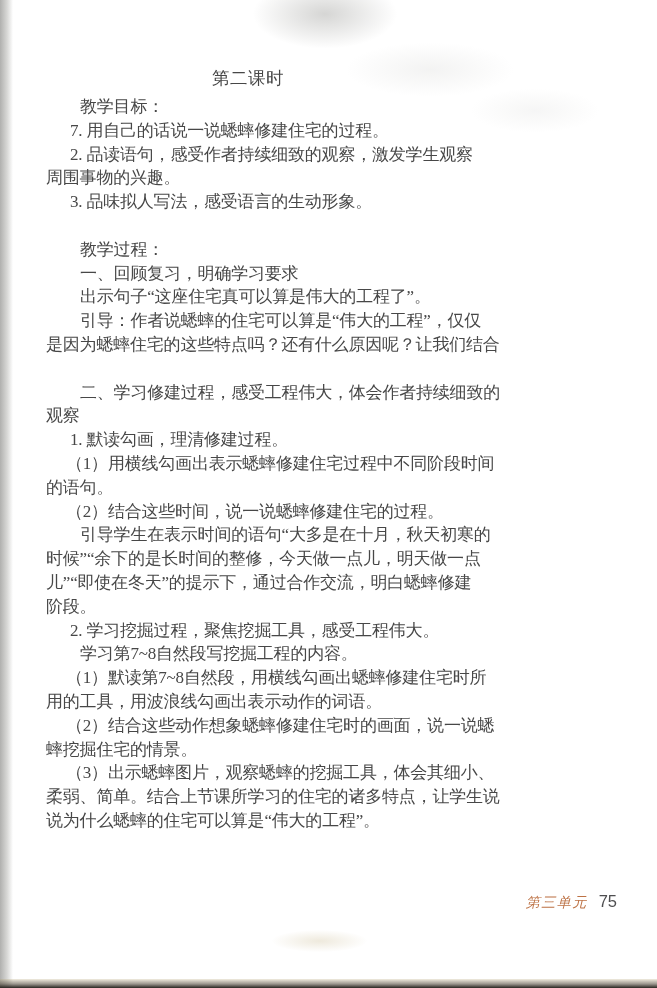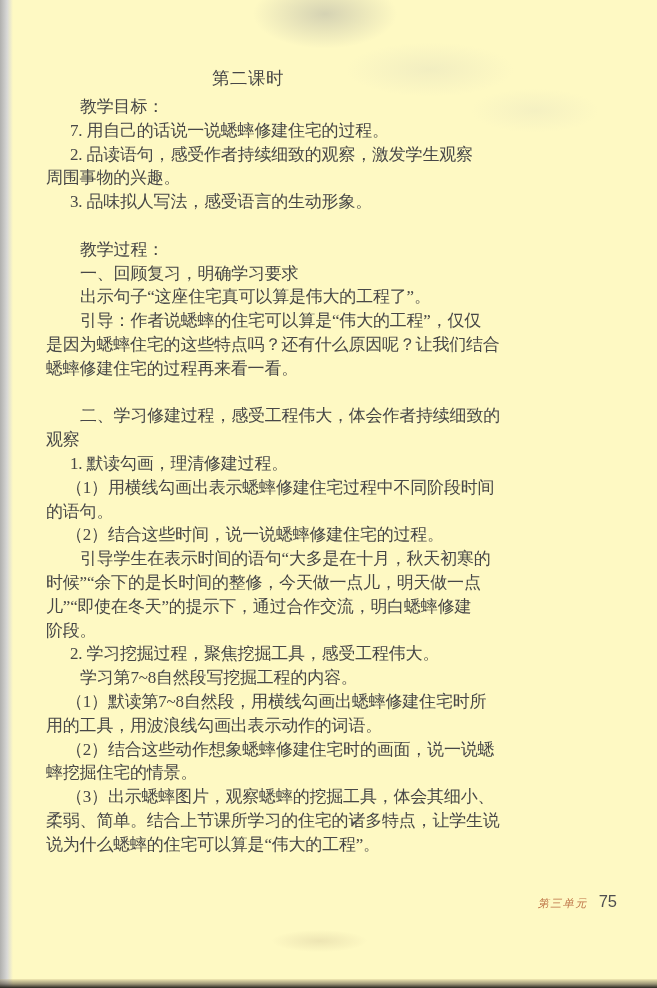--- a/index.html
+++ b/index.html
@@ -45,33 +45,33 @@
   .ind-none{padding-left:0;}
   .ind-cjk{padding-left:34px;}
   .ind-num{padding-left:24px;}
   .ind-paren{padding-left:20px;}
 
   .footer{
     position:absolute;top:892px;right:40px;
     display:flex;align-items:baseline;gap:11px;
   }
   .footer .unit{
-    font-size:11px;letter-spacing:1.5px;font-style:italic;
+    font-size:14px;letter-spacing:1.5px;font-style:italic;
     font-family:"Liberation Serif","DejaVu Serif",serif;
     text-align:right;
   }
   .footer .pagenum{
     font-size:16.5px;color:#4e4e50;
     font-family:"Liberation Sans","DejaVu Sans",sans-serif;
   }
 </style>
 </head>
 <body>
 
-<div class="page" style="background: #fef9c3; color: rgb(71, 71, 71);">
+<div class="page" style="background: #ffffff; color: rgb(71, 71, 71);">
 
   <div class="edge-left"></div>
   <div class="smudge s1"></div>
   <div class="smudge s2"></div>
   <div class="smudge s3"></div>
   <div class="smudge s4"></div>
 
   <div class="content">
     <div class="title">第二课时</div>
     <div id="sections">
@@ -81,21 +81,20 @@
           <div class="line ind-num">2. 品读语句，感受作者持续细致的观察，激发学生观察</div>
           <div class="line ind-none">周围事物的兴趣。</div>
           <div class="line ind-num">3. 品味拟人写法，感受语言的生动形象。</div>
         </div>
         <div class="section">
           <div class="line ind-cjk">教学过程：</div>
           <div class="line ind-cjk">一、回顾复习，明确学习要求</div>
           <div class="line ind-cjk">出示句子“这座住宅真可以算是伟大的工程了”。</div>
           <div class="line ind-cjk">引导：作者说蟋蟀的住宅可以算是“伟大的工程”，仅仅</div>
           <div class="line ind-none">是因为蟋蟀住宅的这些特点吗？还有什么原因呢？让我们结合</div>
-          <div class="line ind-none">蟋蟀修建住宅的过程再来看一看。</div>
         </div>
         <div class="section">
           <div class="line ind-cjk">二、学习修建过程，感受工程伟大，体会作者持续细致的</div>
           <div class="line ind-none">观察</div>
           <div class="line ind-num">1. 默读勾画，理清修建过程。</div>
           <div class="line ind-paren">（1）用横线勾画出表示蟋蟀修建住宅过程中不同阶段时间</div>
           <div class="line ind-none">的语句。</div>
           <div class="line ind-paren">（2）结合这些时间，说一说蟋蟀修建住宅的过程。</div>
           <div class="line ind-cjk">引导学生在表示时间的语句“大多是在十月，秋天初寒的</div>
           <div class="line ind-none">时候”“余下的是长时间的整修，今天做一点儿，明天做一点</div>

